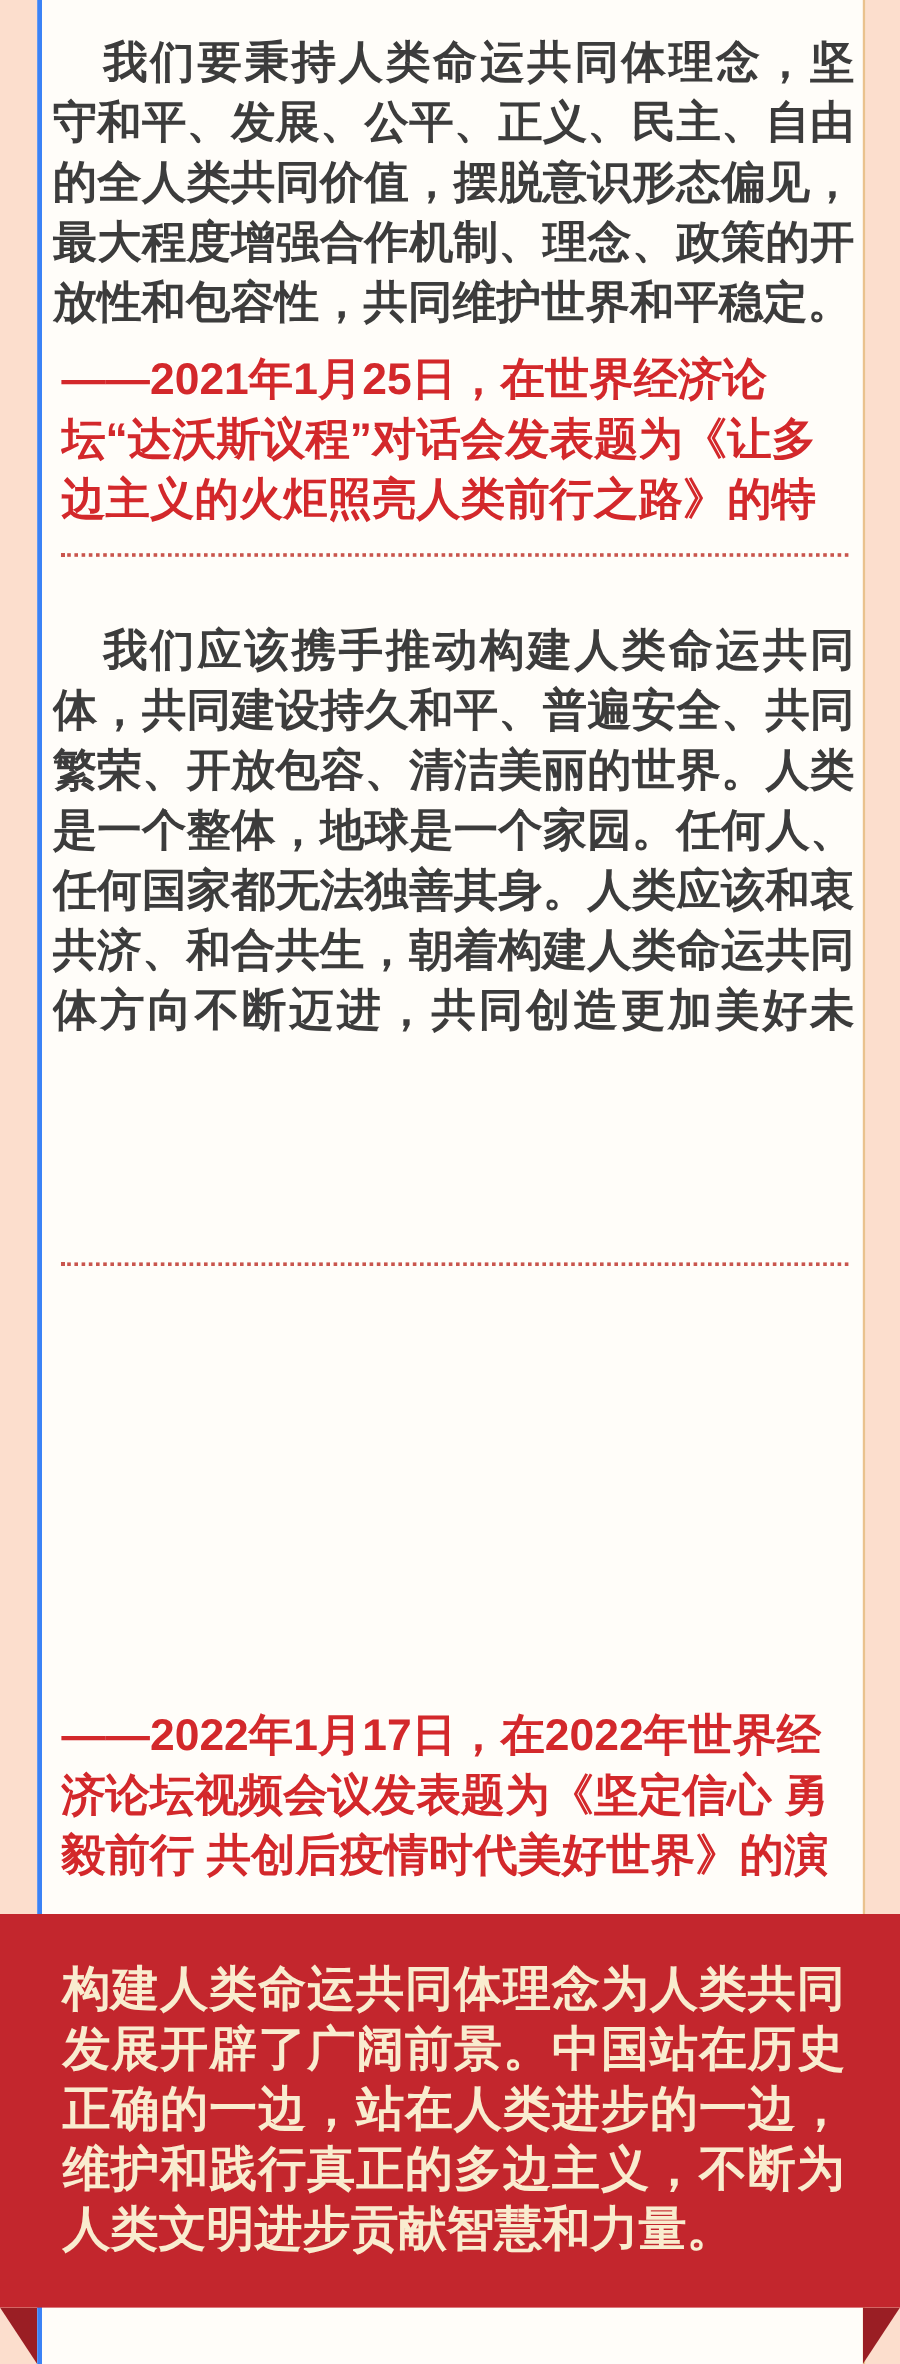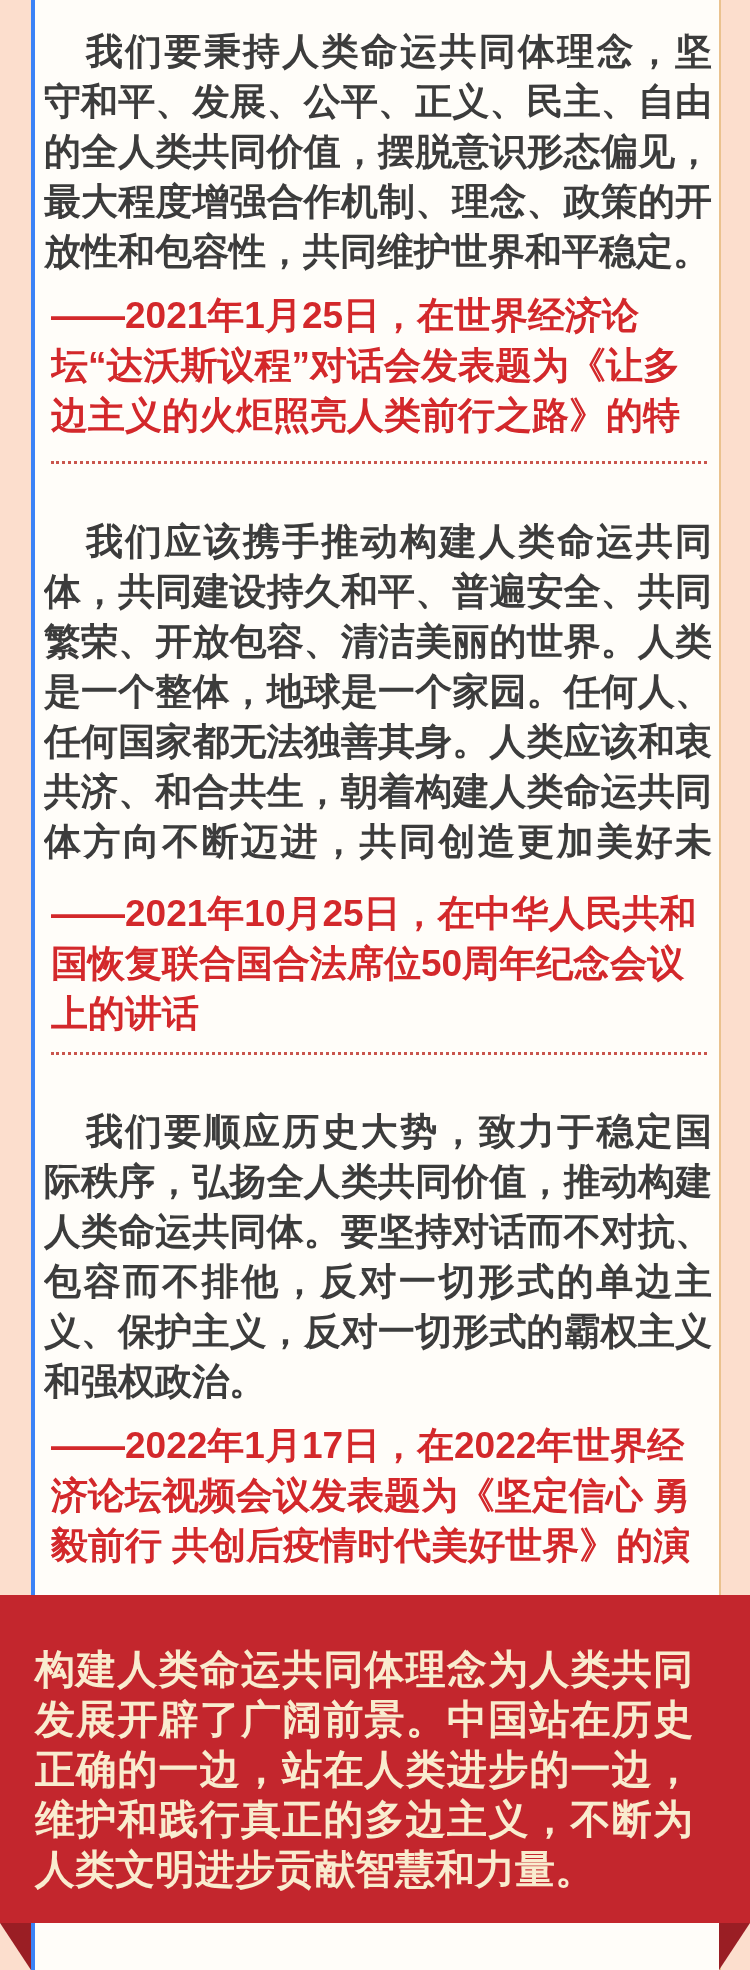--- a/index.html
+++ b/index.html
@@ -34,43 +34,42 @@
   .q2{top:517px;height:350px;}
   .s2{top:889px;height:150px;}
   .d2{top:1052px;}
   .q3{top:1107px;height:300px;}
   .s3{top:1421px;height:150px;}
   .banner{
     position:absolute;left:0;top:1595px;width:750px;height:328px;
     background:#c3262d;box-sizing:border-box;overflow:hidden;
   }
   .banner p{
-    margin:11px;padding:38px 46px 0 24px;
+    margin:0;padding:38px 46px 0 52px;
     font-size:40px;line-height:50px;font-weight:900;color:#f9eccf;
     text-align:justify;
+    font-family:Liberation Serif, serif;
   }
   .fold{
     position:absolute;top:1923px;width:31px;height:47px;background:#9a1e24;
   }
   .fold-left{left:0;clip-path:polygon(0 0,100% 0,100% 100%);}
   .fold-right{right:0;clip-path:polygon(0 0,100% 0,0 100%);}
 </style>
 </head>
 <body>
 
 <div class="card">
   <p class="block quote q1">我们要秉持人类命运共同体理念，坚守和平、发展、公平、正义、民主、自由的全人类共同价值，摆脱意识形态偏见，最大程度增强合作机制、理念、政策的开放性和包容性，共同维护世界和平稳定。</p>
   <p class="block source s1">——2021年1月25日，在世界经济论坛“达沃斯议程”对话会发表题为《让多边主义的火炬照亮人类前行之路》的特别致辞</p>
   <div class="block divider d1"></div>
 
   <p class="block quote q2">我们应该携手推动构建人类命运共同体，共同建设持久和平、普遍安全、共同繁荣、开放包容、清洁美丽的世界。人类是一个整体，地球是一个家园。任何人、任何国家都无法独善其身。人类应该和衷共济、和合共生，朝着构建人类命运共同体方向不断迈进，共同创造更加美好未来。</p>
-  <p class="block source s2">——2021年10月25日，在中华人民共和国恢复联合国合法席位50周年纪念会议上的讲话</p>
   <div class="block divider d2"></div>
 
-  <p class="block quote q3">我们要顺应历史大势，致力于稳定国际秩序，弘扬全人类共同价值，推动构建人类命运共同体。要坚持对话而不对抗、包容而不排他，反对一切形式的单边主义、保护主义，反对一切形式的霸权主义和强权政治。</p>
   <p class="block source s3">——2022年1月17日，在2022年世界经济论坛视频会议发表题为《坚定信心 勇毅前行 共创后疫情时代美好世界》的演讲</p>
 </div>
 
 <div class="banner">
   <p>构建人类命运共同体理念为人类共同发展开辟了广阔前景。中国站在历史正确的一边，站在人类进步的一边，维护和践行真正的多边主义，不断为人类文明进步贡献智慧和力量。</p>
 </div>
 <div class="fold fold-left"></div>
 <div class="fold fold-right"></div>
 
 </body></html>

